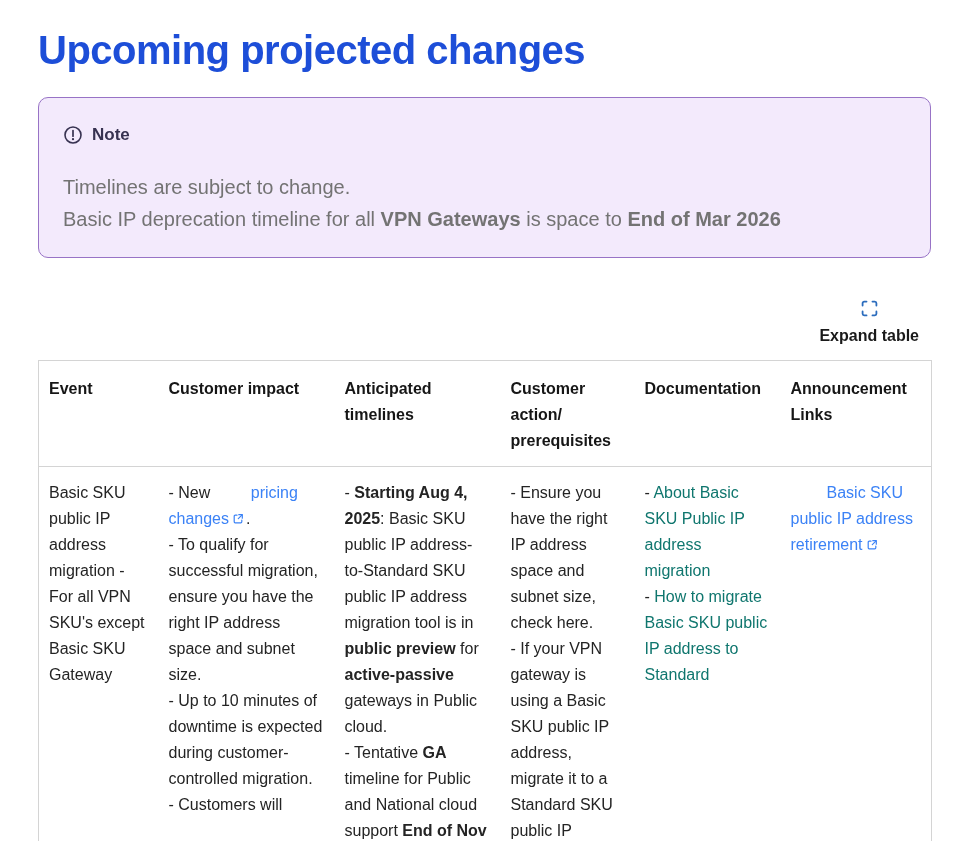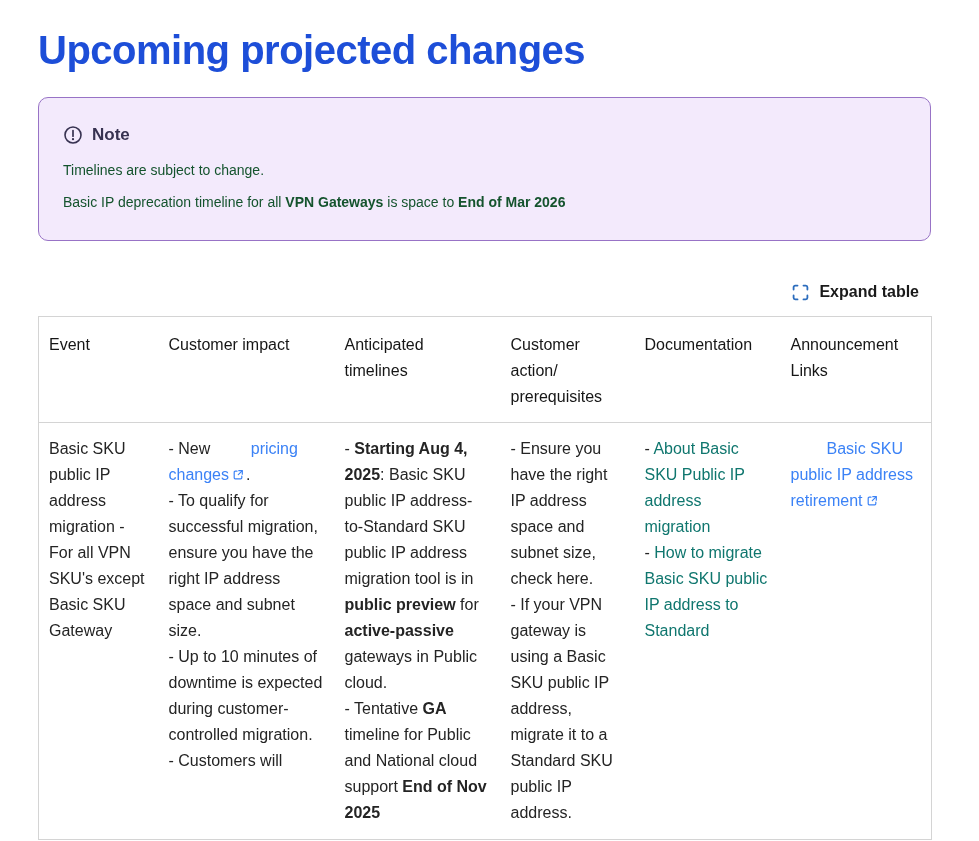--- a/index.html
+++ b/index.html
@@ -30,27 +30,27 @@
     border-radius: 10px;
     padding: 27px 24px 25px 24px;
   }
   .note-title {
     display: flex;
     align-items: center;
     gap: 9px;
     font-size: 17px;
     font-weight: 700;
     color: #373251;
-    margin-bottom: 12px;
+    margin-bottom: 29px;
   }
   .note-title svg { display: block; }
   .note-line {
-    font-size: 14px;
+    font-size: 20px;
     line-height: 26px;
-    color: #14532d;
+    color: #737373;
   }
   .note-line + .note-line { margin-top: 6px; }
   .b { font-weight: 700; }
 
   
   .table-toolbar {
     margin-top: 40px;
     margin-bottom: 13px;
     display: flex;
     justify-content: flex-end;
@@ -60,35 +60,36 @@
     align-items: center;
     gap: 10px;
     background: none;
     border: none;
     cursor: pointer;
     font-family: inherit;
     font-size: 16px;
     font-weight: 700;
     color: #1a1a1a;
     padding: 2px 12px 2px 2px;
+    flex-direction: column;
   }
   .expand-btn svg { display: block; }
 
   
   table.changes-table {
     width: 893px;
     border-collapse: collapse;
     table-layout: fixed;
     border: 1px solid #d4d4d4;
   }
   .changes-table th {
     text-align: left;
     vertical-align: top;
     font-size: 16px;
-    font-weight: 400;
+    font-weight: 700;
     line-height: 26px;
     color: #161616;
     padding: 15px 10px 12px 10px;
     border-bottom: 1px solid #d4d4d4;
   }
   .changes-table td {
     vertical-align: top;
     font-size: 16px;
     line-height: 26px;
     padding: 13px 10px;

